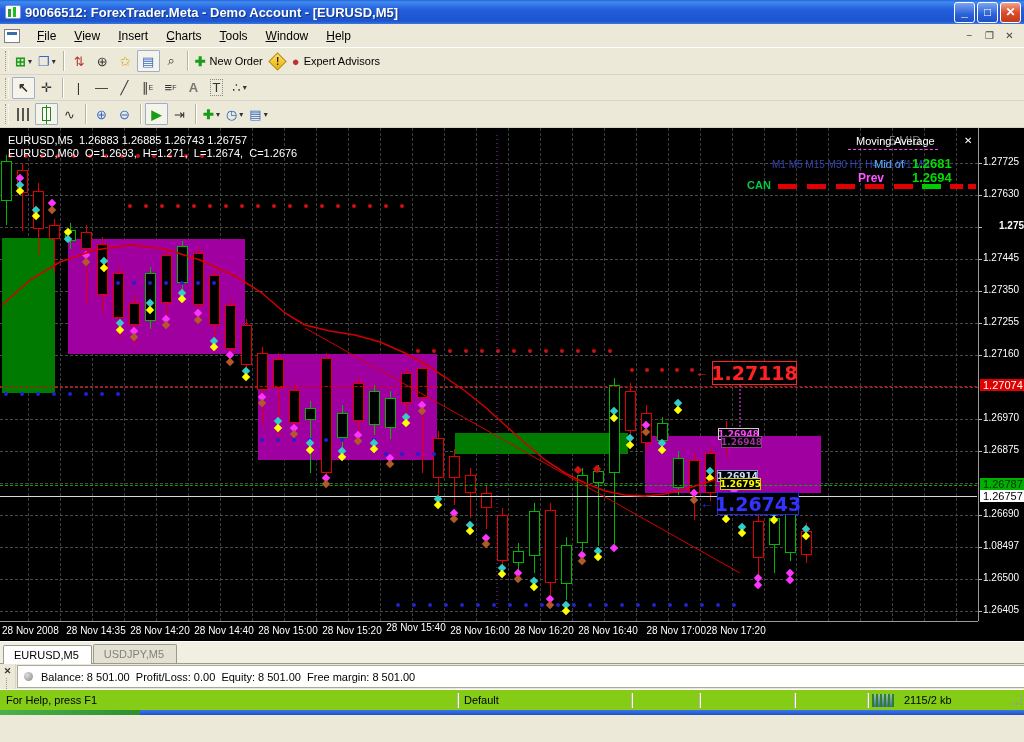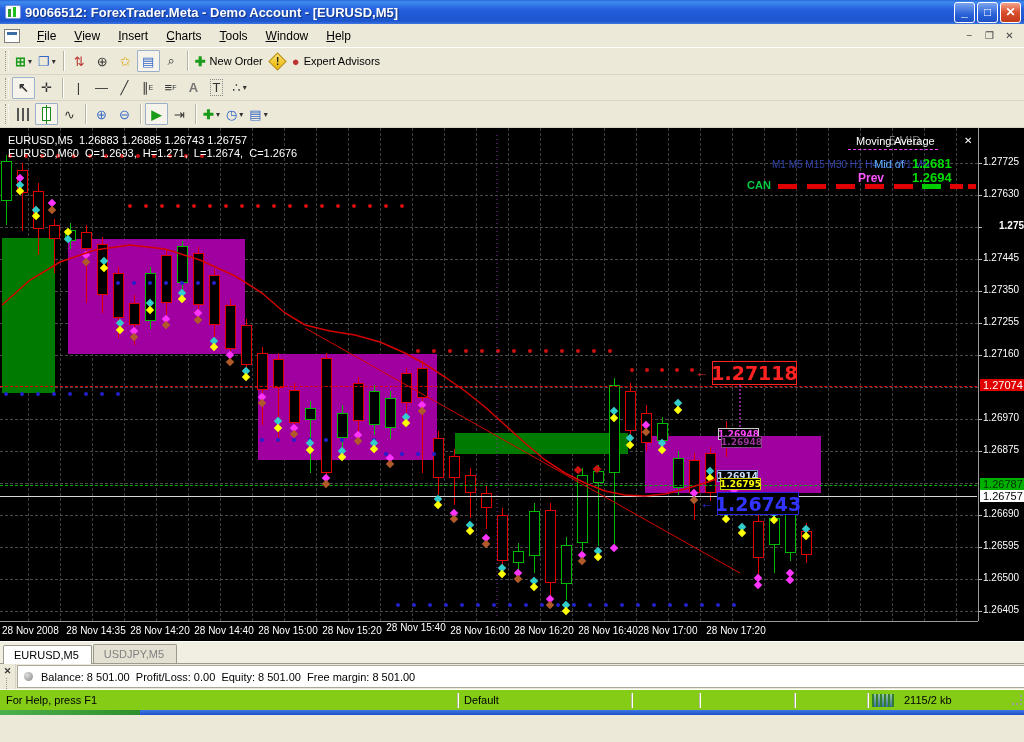--- a/index.html
+++ b/index.html
@@ -659,42 +659,42 @@
         <div class="axlbl" style="position: absolute; left: 4px; top: 188px;">1.27255</div>
         <div style="position: absolute; left: 0px; top: 195px; width: 3px; height: 1px; background: rgb(187, 187, 187);"></div>
         <div class="axlbl" style="position: absolute; left: 4px; top: 220px;">1.27160</div>
         <div style="position: absolute; left: 0px; top: 227px; width: 3px; height: 1px; background: rgb(187, 187, 187);"></div>
         <div class="axlbl" style="position: absolute; left: 4px; top: 284px;">1.26970</div>
         <div style="position: absolute; left: 0px; top: 291px; width: 3px; height: 1px; background: rgb(187, 187, 187);"></div>
         <div class="axlbl" style="position: absolute; left: 4px; top: 316px;">1.26875</div>
         <div style="position: absolute; left: 0px; top: 323px; width: 3px; height: 1px; background: rgb(187, 187, 187);"></div>
         <div class="axlbl" style="position: absolute; left: 4px; top: 380px;">1.26690</div>
         <div style="position: absolute; left: 0px; top: 387px; width: 3px; height: 1px; background: rgb(187, 187, 187);"></div>
-        <div class="axlbl" style="position: absolute; left: 4px; top: 412px;">1.26595</div>
+        <div class="axlbl" style="position: absolute; left: 4px; top: 412px;">1.08497</div>
         <div style="position: absolute; left: 0px; top: 419px; width: 3px; height: 1px; background: rgb(187, 187, 187);"></div>
         <div class="axlbl" style="position: absolute; left: 4px; top: 444px;">1.26500</div>
         <div style="position: absolute; left: 0px; top: 451px; width: 3px; height: 1px; background: rgb(187, 187, 187);"></div>
         <div class="axlbl" style="position: absolute; left: 4px; top: 476px;">1.26405</div>
         <div style="position: absolute; left: 0px; top: 483px; width: 3px; height: 1px; background: rgb(187, 187, 187);"></div>
         <div class="sp-lbl" style="position: absolute; top: 251px; background: rgb(224, 0, 0); color: rgb(255, 255, 255); z-index: 2;">1.27074</div>
         <div class="sp-lbl" style="position: absolute; top: 350px; background: rgb(0, 176, 0); color: rgb(0, 48, 0); z-index: 2;">1.26787</div>
         <div class="sp-lbl" style="position: absolute; top: 362px; background: rgb(255, 255, 255); color: rgb(0, 0, 0); z-index: 2;">1.26757</div>
       </div>
     <div id="taxis">
         <div class="axlbl" style="position: absolute; top: 3px; left: 2px;">28 Nov 2008</div>
         <div class="axlbl" style="position: absolute; top: 3px; left: 62px; width: 68px; text-align: center;">28 Nov 14:35</div>
         <div class="axlbl" style="position: absolute; top: 3px; left: 126px; width: 68px; text-align: center;">28 Nov 14:20</div>
         <div class="axlbl" style="position: absolute; top: 3px; left: 190px; width: 68px; text-align: center;">28 Nov 14:40</div>
         <div class="axlbl" style="position: absolute; top: 3px; left: 254px; width: 68px; text-align: center;">28 Nov 15:00</div>
         <div class="axlbl" style="position: absolute; top: 3px; left: 318px; width: 68px; text-align: center;">28 Nov 15:20</div>
         <div class="axlbl" style="position: absolute; top: 0; left: 382px; width: 68px; text-align: center;">28 Nov 15:40</div>
         <div class="axlbl" style="position: absolute; top: 3px; left: 446px; width: 68px; text-align: center;">28 Nov 16:00</div>
         <div class="axlbl" style="position: absolute; top: 3px; left: 510px; width: 68px; text-align: center;">28 Nov 16:20</div>
         <div class="axlbl" style="position: absolute; top: 3px; left: 574px; width: 68px; text-align: center;">28 Nov 16:40</div>
-        <div class="axlbl" style="position: absolute; top: 3px; left: 638px; width: 68px; text-align: left;">28 Nov 17:00</div>
+        <div class="axlbl" style="position: absolute; top: 3px; left: 638px; width: 68px; text-align: right;">28 Nov 17:00</div>
         <div class="axlbl" style="position: absolute; top: 3px; left: 702px; width: 68px; text-align: center;">28 Nov 17:20</div>
       </div>
   </div>
 
   <div id="tabsrow">
     <div class="ctab active">EURUSD,M5</div>
     <div class="ctab">USDJPY,M5</div>
   </div>
 
   <div id="terminal">

